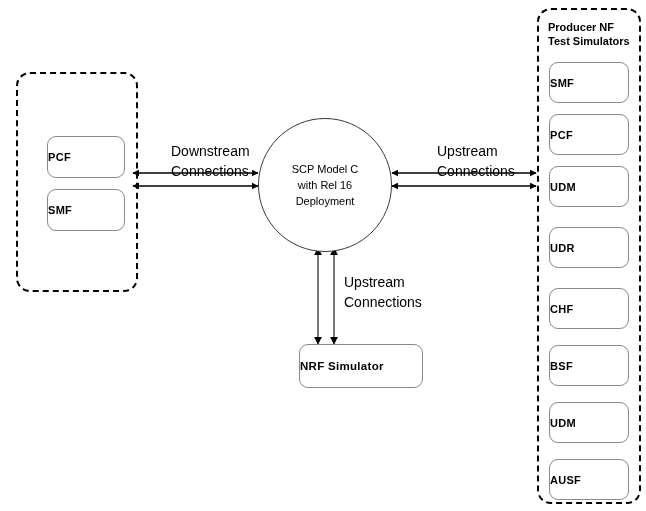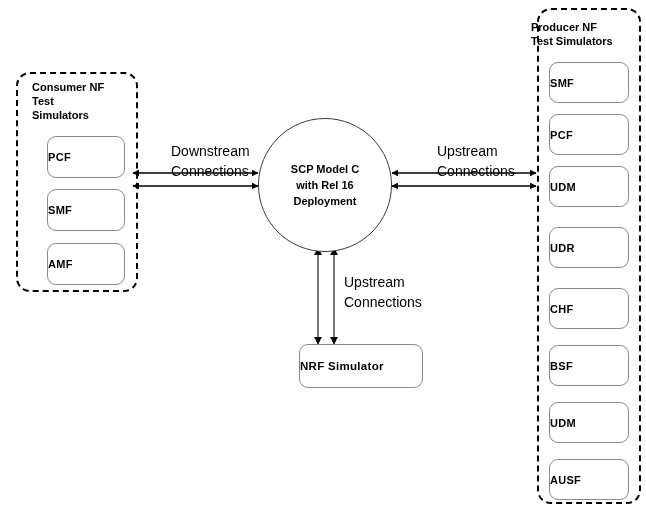--- a/index.html
+++ b/index.html
@@ -49,21 +49,21 @@
     position: absolute;
     border: 1px solid #3a3a3a;
     border-radius: 50%;
     box-sizing: border-box;
     background: #ffffff;
     display: flex;
     align-items: center;
     justify-content: center;
     text-align: center;
     font-size: 11px;
-    font-weight: bold;
+    font-weight: normal;
     color: #000000;
     line-height: 16px;
     white-space: pre-line;
   }
   .edge-label {
     position: absolute;
     font-size: 14px;
     color: #000000;
     line-height: 20px;
     white-space: pre-line;
@@ -97,36 +97,30 @@
     <line x1="133" y1="186" x2="258" y2="186" stroke="#000000" stroke-width="1.4" marker-start="url(#arrowStart)" marker-end="url(#arrowEnd)"></line>
 
     <line x1="392" y1="173" x2="536" y2="173" stroke="#000000" stroke-width="1.4" marker-start="url(#arrowStart)" marker-end="url(#arrowEnd)"></line>
     <line x1="392" y1="186" x2="536" y2="186" stroke="#000000" stroke-width="1.4" marker-start="url(#arrowStart)" marker-end="url(#arrowEnd)"></line>
 
     <line x1="318" y1="248" x2="318" y2="344" stroke="#555555" stroke-width="1.6" marker-start="url(#arrowStart)" marker-end="url(#arrowEnd)"></line>
     <line x1="334" y1="248" x2="334" y2="344" stroke="#555555" stroke-width="1.6" marker-start="url(#arrowStart)" marker-end="url(#arrowEnd)"></line>
   </svg>
 
   <div class="dashed-group" style="left:16px; top:72px; width:122px; height:220px;"></div>
-  <div class="group-title" style="left:32px; top:80px; width:104px;">Consumer NF
-Test
-Simulators</div>
 
   <div class="nf-box" style="left:47px; top:136px; width:78px; height:42px;">
     <span>PCF</span>
   </div>
   <div class="nf-box" style="left:47px; top:189px; width:78px; height:42px;">
     <span>SMF</span>
   </div>
-  <div class="nf-box" style="left:47px; top:243px; width:78px; height:42px;">
-    <span>AMF</span>
-  </div>
 
   <div class="dashed-group" style="left:537px; top:8px; width:104px; height:496px;"></div>
-  <div class="group-title" style="left:531px; top:20px; width:96px;">Producer NF
+  <div class="group-title" style="left:548px; top:20px; width:96px;">Producer NF
 Test Simulators</div>
 
   <div class="nf-box" style="left:549px; top:62px; width:80px; height:41px;">
     <span>SMF</span>
   </div>
   <div class="nf-box" style="left:549px; top:114px; width:80px; height:41px;">
     <span>PCF</span>
   </div>
   <div class="nf-box" style="left:549px; top:166px; width:80px; height:41px;">
     <span>UDM</span>

